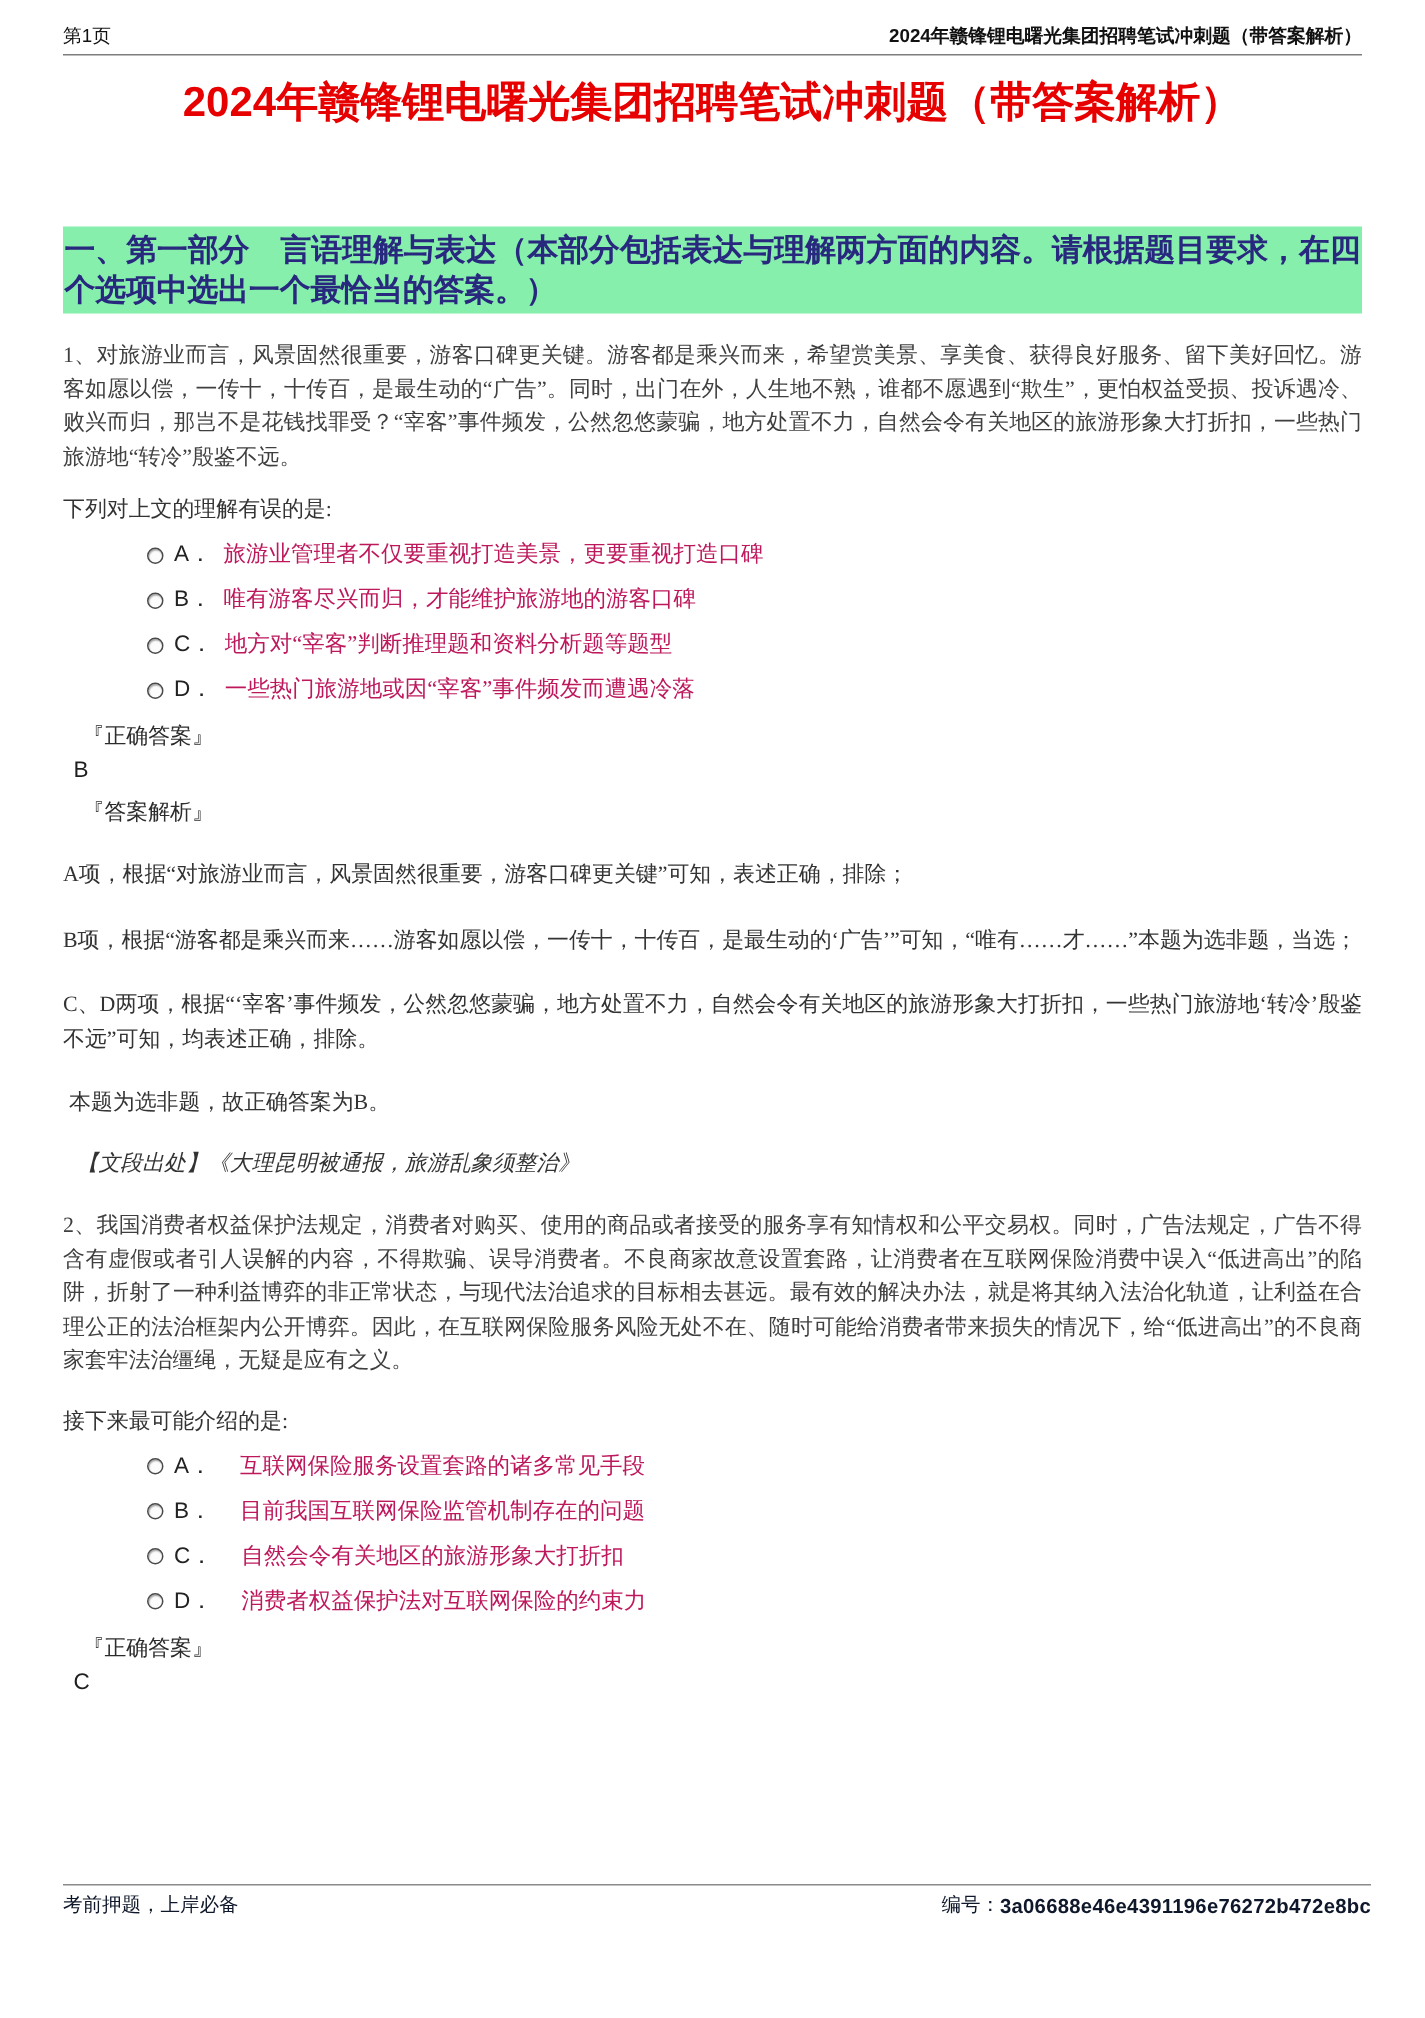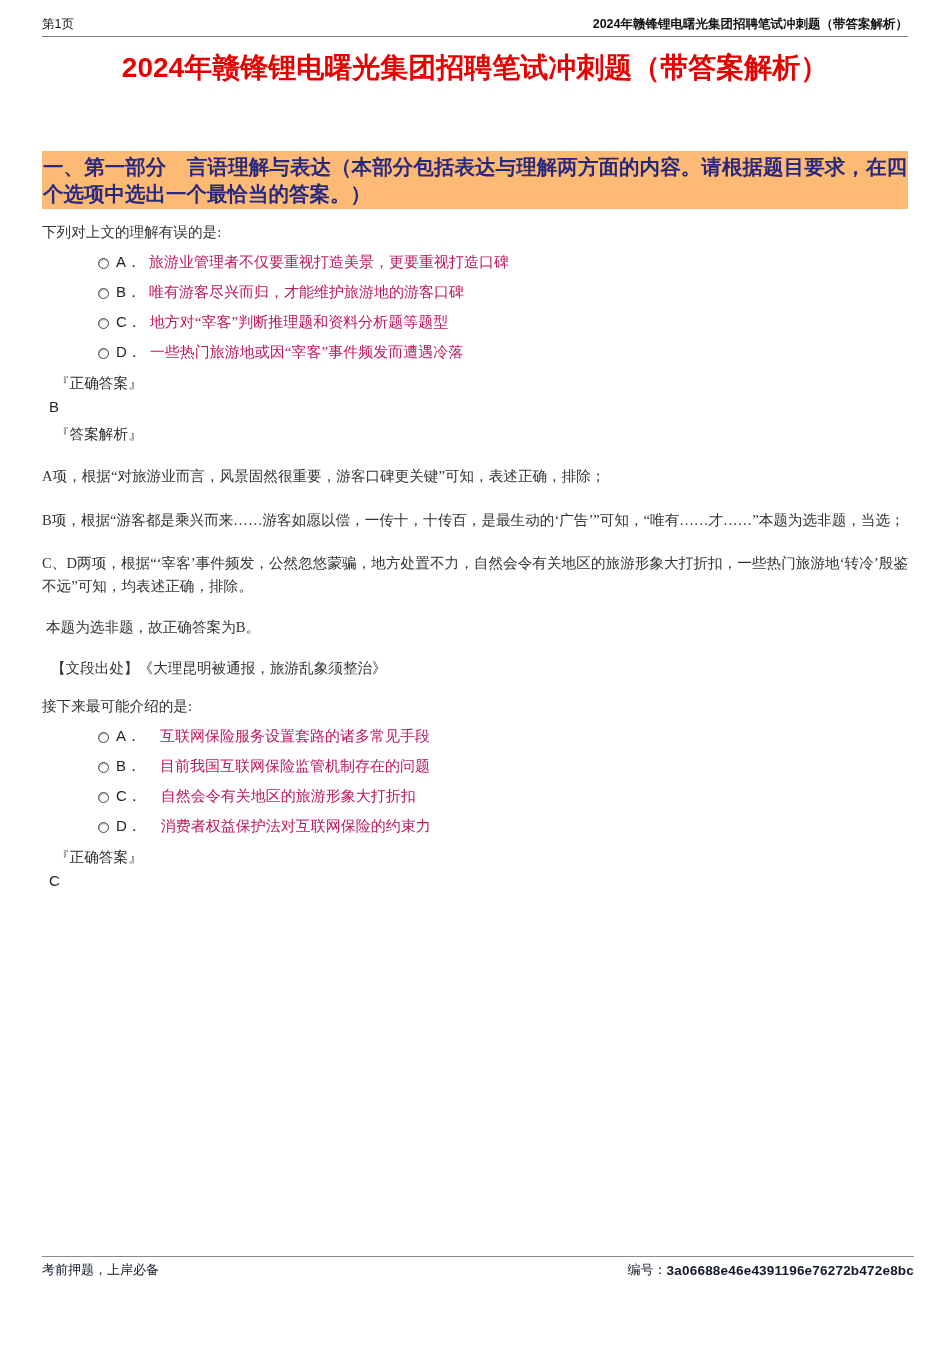--- a/index.html
+++ b/index.html
@@ -49,21 +49,21 @@
     font-size: 15px;
     line-height: 21.5px;
     text-align: justify;
     color: #1c1c1c;
     font-family: "Liberation Sans", "DejaVu Sans", sans-serif;
   }
 
   
   .section-header {
     margin-top: 65px;
-    background: #fdba74;
+    background: #86efac;
     color: #28287e;
     font-weight: bold;
     font-size: 20.5px;
     line-height: 27px;
     padding: 2px 1px;
     text-align: justify;
     font-family: "Liberation Sans", "DejaVu Sans", sans-serif;
   }
 
   .stem {
@@ -132,20 +132,21 @@
     line-height: 22.5px;
     text-align: justify;
     color: #333;
   }
   .conclusion { margin-top: 21px; font-size: 14.6px; color: #333; padding-left: 4px; }
   .source {
     margin-top: 22px;
     margin-left: 9px;
     font-size: 14.6px;
     color: #333;
+    font-style: italic;
   }
 
   
   .page-footer {
     position: absolute;
     left: 42px;
     right: 36px;
     top: 1256px;
     border-top: 1px solid #8a8a8a;
     padding-top: 4px;
@@ -174,20 +175,21 @@
       <span>第1页</span>
       <span class="hdr-right">2024年赣锋锂电曙光集团招聘笔试冲刺题（带答案解析）</span>
     </div>
 
     <h1 class="doc-title">2024年赣锋锂电曙光集团招聘笔试冲刺题（带答案解析）</h1>
 
 
     <div class="section-header">一、第一部分　言语理解与表达（本部分包括表达与理解两方面的内容。请根据题目要求，在四个选项中选出一个最恰当的答案。）</div>
 
     <div>
+      <p class="stem">1、对旅游业而言，风景固然很重要，游客口碑更关键。游客都是乘兴而来，希望赏美景、享美食、获得良好服务、留下美好回忆。游客如愿以偿，一传十，十传百，是最生动的“广告”。同时，出门在外，人生地不熟，谁都不愿遇到“欺生”，更怕权益受损、投诉遇冷、败兴而归，那岂不是花钱找罪受？“宰客”事件频发，公然忽悠蒙骗，地方处置不力，自然会令有关地区的旅游形象大打折扣，一些热门旅游地“转冷”殷鉴不远。</p>
       <p class="prompt">下列对上文的理解有误的是:</p>
 
       <div class="options">
         <div class="option">
           <span class="radio"></span>
           <span class="opt-letter">A．</span>
           <span class="opt-text">旅游业管理者不仅要重视打造美景，更要重视打造口碑</span>
         </div>
         <div class="option">
           <span class="radio"></span>
@@ -211,20 +213,21 @@
       <p class="analysis-label">『答案解析』</p>
 
       <p class="analysis-p">A项，根据“对旅游业而言，风景固然很重要，游客口碑更关键”可知，表述正确，排除；</p>
       <p class="analysis-p">B项，根据“游客都是乘兴而来……游客如愿以偿，一传十，十传百，是最生动的‘广告’”可知，“唯有……才……”本题为选非题，当选；</p>
       <p class="analysis-p">C、D两项，根据“‘宰客’事件频发，公然忽悠蒙骗，地方处置不力，自然会令有关地区的旅游形象大打折扣，一些热门旅游地‘转冷’殷鉴不远”可知，均表述正确，排除。</p>
       <p class="conclusion">本题为选非题，故正确答案为B。</p>
       <p class="source">【文段出处】《大理昆明被通报，旅游乱象须整治》</p>
     </div>
 
     <div>
+      <p class="stem" style="margin-top:21px;">2、我国消费者权益保护法规定，消费者对购买、使用的商品或者接受的服务享有知情权和公平交易权。同时，广告法规定，广告不得含有虚假或者引人误解的内容，不得欺骗、误导消费者。不良商家故意设置套路，让消费者在互联网保险消费中误入“低进高出”的陷阱，折射了一种利益博弈的非正常状态，与现代法治追求的目标相去甚远。最有效的解决办法，就是将其纳入法治化轨道，让利益在合理公正的法治框架内公开博弈。因此，在互联网保险服务风险无处不在、随时可能给消费者带来损失的情况下，给“低进高出”的不良商家套牢法治缰绳，无疑是应有之义。</p>
       <p class="prompt" style="margin-top:19px;">接下来最可能介绍的是:</p>
 
       <div class="options wide-gap">
         <div class="option">
           <span class="radio"></span>
           <span class="opt-letter">A．</span>
           <span class="opt-text">互联网保险服务设置套路的诸多常见手段</span>
         </div>
         <div class="option">
           <span class="radio"></span>

